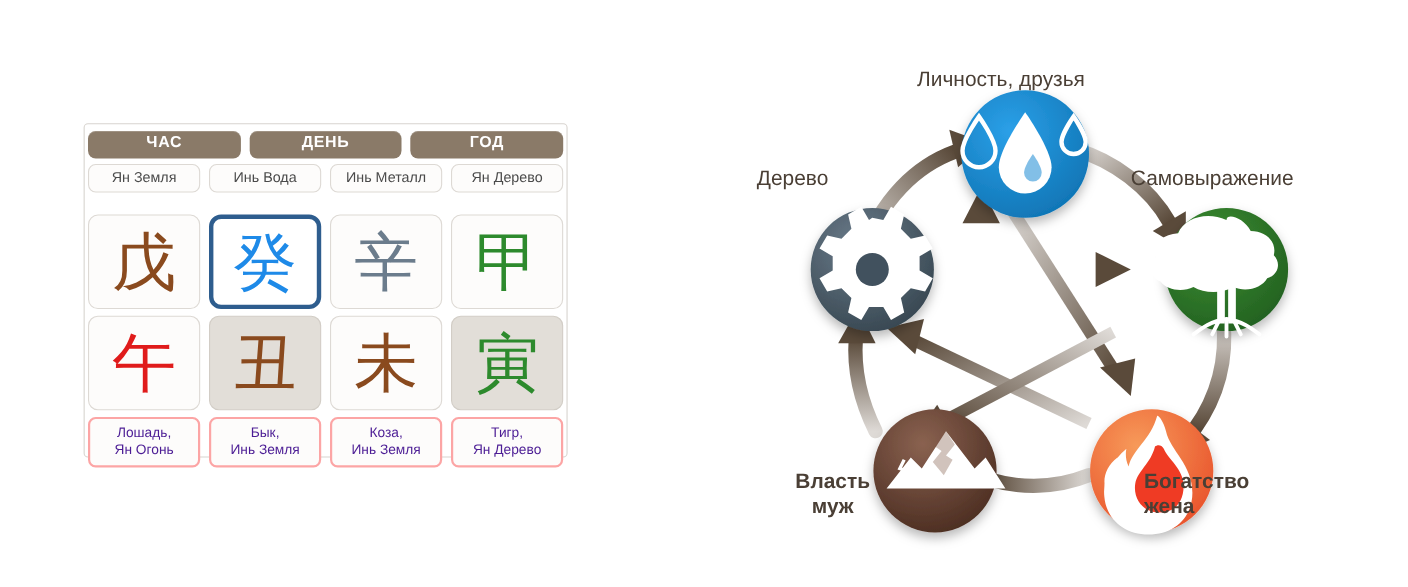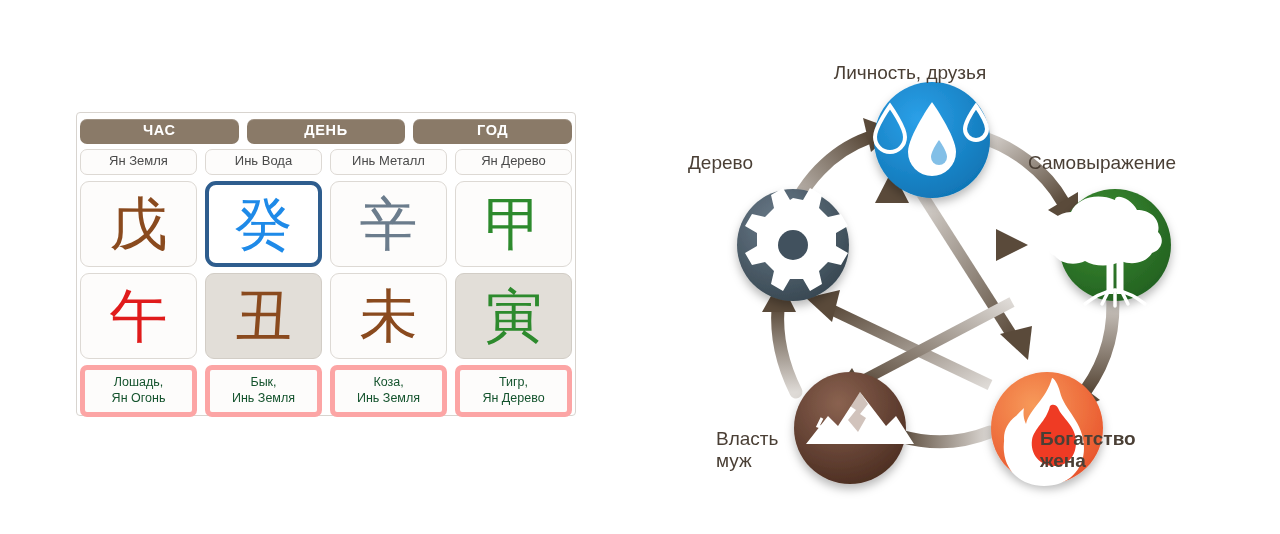--- a/index.html
+++ b/index.html
@@ -15,21 +15,21 @@
     overflow: hidden;
     font-family: "Liberation Sans", "DejaVu Sans", sans-serif;
     -webkit-font-smoothing: antialiased;
   }
 
   
   #bazi-panel {
     position: absolute;
     left: 76px;
     top: 112px;
-    width: 500px;
+    width: 440px;
     height: 304px;
     background: #ffffff;
     border: 1px solid #d8d4cf;
     border-radius: 4px;
     box-sizing: border-box;
     padding: 6px 3px;
   }
   .bazi-row {
     display: flex;
     gap: 8px;
@@ -48,21 +48,21 @@
     font-weight: bold;
     letter-spacing: 0.6px;
     text-align: center;
     border-radius: 7px;
     padding: 4px 0 5px;
     line-height: 1.1;
     box-shadow: inset 0 1px 0 rgba(255,255,255,0.18);
   }
 
   
-  .row-elem { margin-bottom: 6px; }
+  .row-elem { margin-bottom: 20px; }
   .elem-box {
     background: #fdfcfb;
     border: 1px solid #ddd9d4;
     border-radius: 7px;
     text-align: center;
     font-size: 13px;
     color: #4a4a4a;
     padding: 4px 0 5px;
     line-height: 1.15;
   }
@@ -86,25 +86,25 @@
   .glyph-box.selected {
     border: 4px solid #2e5d8e;
     border-radius: 11px;
     background: #ffffff;
   }
 
   
   .row-animal { margin-bottom: 0; }
   .animal-box {
     background: #fdfcfb;
-    border: 5px solid #fca5a5;
+    border: 2px solid #fca5a5;
     border-radius: 7px;
     text-align: center;
     font-size: 12.5px;
-    color: #14532d;
+    color: #4c1d95;
     padding: 5px 0 6px;
     line-height: 1.25;
     white-space: pre-line;
   }
 
   
   #wuxing {
     position: absolute;
     left: 660px;
     top: 40px;
@@ -120,21 +120,21 @@
   .wx-label {
     position: absolute;
     font-size: 19px;
     color: #4a3f35;
     line-height: 1.18;
     white-space: pre-line;
   }
   #label-water  { left: 130px; top: 22px; width: 240px; text-align: center; }
   #label-metal  { left: 28px;  top: 112px; width: 140px; text-align: left; }
   #label-wood   { left: 368px; top: 112px; width: 230px; text-align: left; }
-  #label-earth  { left: 56px;  top: 388px; width: 130px; text-align: left; }
+  #label-earth  { left: 32px;  top: 388px; width: 130px; text-align: center; font-weight: bold; }
   #label-fire   { left: 380px; top: 388px; width: 180px; text-align: left; font-weight: bold; }
 </style>
 </head>
 <body>
 
 <div id="bazi-panel">
 
   <div class="bazi-row row-header">
     <div class="bazi-cell">
       <div class="hdr-pill">ЧАС</div>

